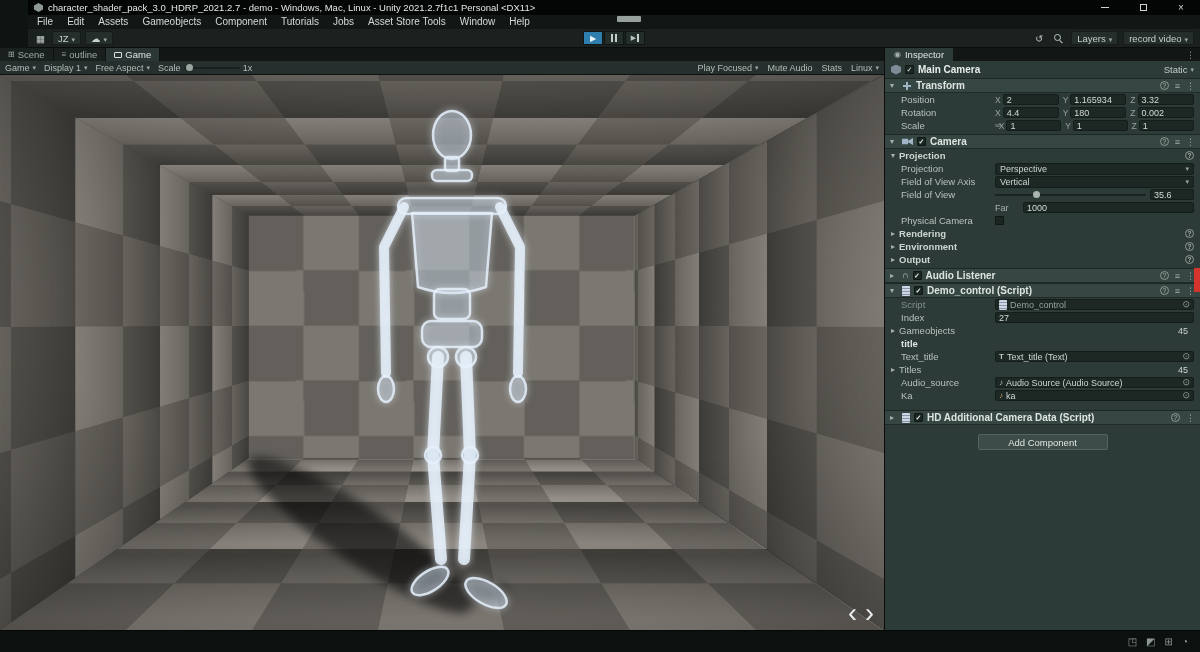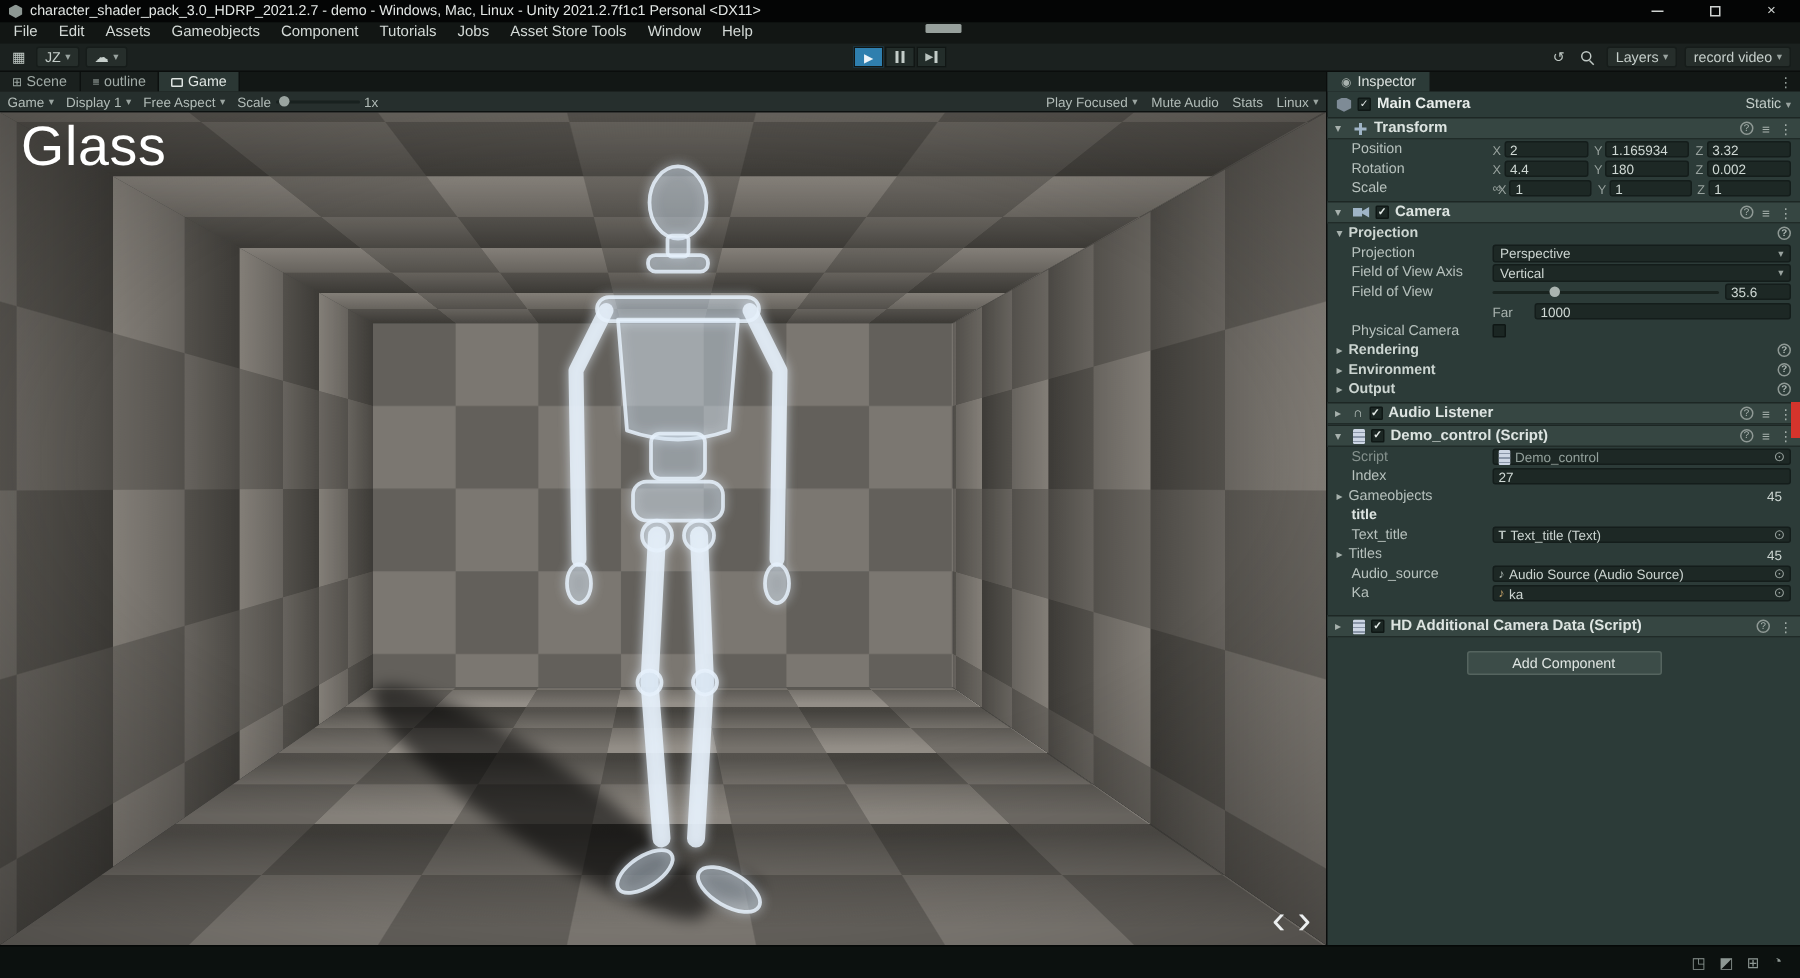--- a/index.html
+++ b/index.html
@@ -1,35 +1,35 @@
 <!DOCTYPE html>
 <html><head>
 <meta charset="utf-8">
 <style>
 *{margin:0;padding:0;box-sizing:border-box;}
 html,body{background:#000;}
-.app{position:relative;width:1200px;height:652px;background:#0e1412;font-family:"Liberation Sans",sans-serif;overflow:hidden;color:#cfd8d4;}
+.app{position:relative;width:1200px;height:652px;background:#0e1412;font-family:"Liberation Sans",sans-serif;overflow:hidden;color:#cfd8d4;padding-left:28px;}
 
 
 .titlebar{height:15px;background:#040505;display:flex;align-items:center;font-size:9.5px;color:#e3e7e5;}
 .tb-logo{width:9px;height:9px;margin:0 5px 0 6px;background:#8d9793;clip-path:polygon(50% 0,100% 28%,100% 72%,50% 100%,0 72%,0 28%);}
 .tb-title{white-space:nowrap;}
 .tb-spacer{flex:1;}
 .tb-btn{width:38px;height:15px;display:flex;align-items:center;justify-content:center;color:#cfd3d1;font-size:10px;}
 .tb-min{width:8px;height:1px;background:#cfd3d1;}
 .tb-max{width:7px;height:7px;border:1px solid #cfd3d1;}
 
 
 .menubar{height:14px;background:#121614;display:flex;align-items:flex-end;font-size:10px;color:#d4dad7;padding-left:2px;}
 .menu-item{padding:0 7px;line-height:14px;}
 
 
 .toolbar{height:19px;background:#1b211f;border-bottom:1px solid #0a0d0c;position:relative;display:flex;align-items:center;font-size:9.5px;}
 .tool-left{display:flex;align-items:center;gap:4px;padding-left:5px;}
-.chip{display:flex;align-items:center;gap:3px;background:#262e2b;border:1px solid #161c1a;border-radius:2px;height:14px;padding:0 5px;color:#c6cfcb;}
+.chip{display:flex;align-items:flex-end;gap:3px;background:#262e2b;border:1px solid #161c1a;border-radius:2px;height:14px;padding:0 5px;color:#c6cfcb;}
 .caret{font-size:7px;color:#9aa4a0;}
 .tool-center{position:absolute;left:50%;top:2px;transform:translateX(-50%);display:flex;gap:1px;}
 .play-btn{width:20px;height:14px;background:#232d2a;border:1px solid #11161]; border:1px solid #111614;display:flex;align-items:center;justify-content:center;color:#b9c3bf;font-size:8px;}
 .play-btn.active{background:#2f7fae;color:#eef5f9;}
 .pause-bars{width:6px;height:8px;border-left:2px solid #c4cdc9;border-right:2px solid #c4cdc9;}
 .step-bar{width:2px;height:8px;background:#c4cdc9;margin-left:1px;}
 .tool-right{margin-left:auto;display:flex;align-items:center;gap:5px;padding-right:6px;}
 .icon-btn{height:14px;display:flex;align-items:center;justify-content:center;color:#c0c9c5;padding:0 3px;}
 .mag{position:relative;width:9px;height:9px;}
 .mag::before{content:"";position:absolute;left:0;top:0;width:5px;height:5px;border:1px solid #c0c9c5;border-radius:50%;}
@@ -298,21 +298,20 @@
           </defs>
           <g filter="url(#shadowblur)" opacity="0.55">
             <ellipse cx="360" cy="460" rx="133" ry="28" transform="rotate(34 360 460)" fill="#000"></ellipse>
             <ellipse cx="300" cy="428" rx="52" ry="12" transform="rotate(34 300 428)" fill="#000" opacity="0.7"></ellipse>
             <ellipse cx="460" cy="516" rx="48" ry="13" fill="#000" opacity="0.8"></ellipse>
           </g>
           <use href="#robotfig" filter="url(#soft)" opacity="0.8"></use>
           <use href="#robotfig"></use>
         </svg>
 
-        <div class="glass-title">Glass</div>
         <div class="nav-arrows">
           <span>‹</span>
           <span>›</span>
         </div>
       </div>
     </div>
 
     <div class="inspector">
       <div class="insp-tabbar">
         <div class="insp-tab">

